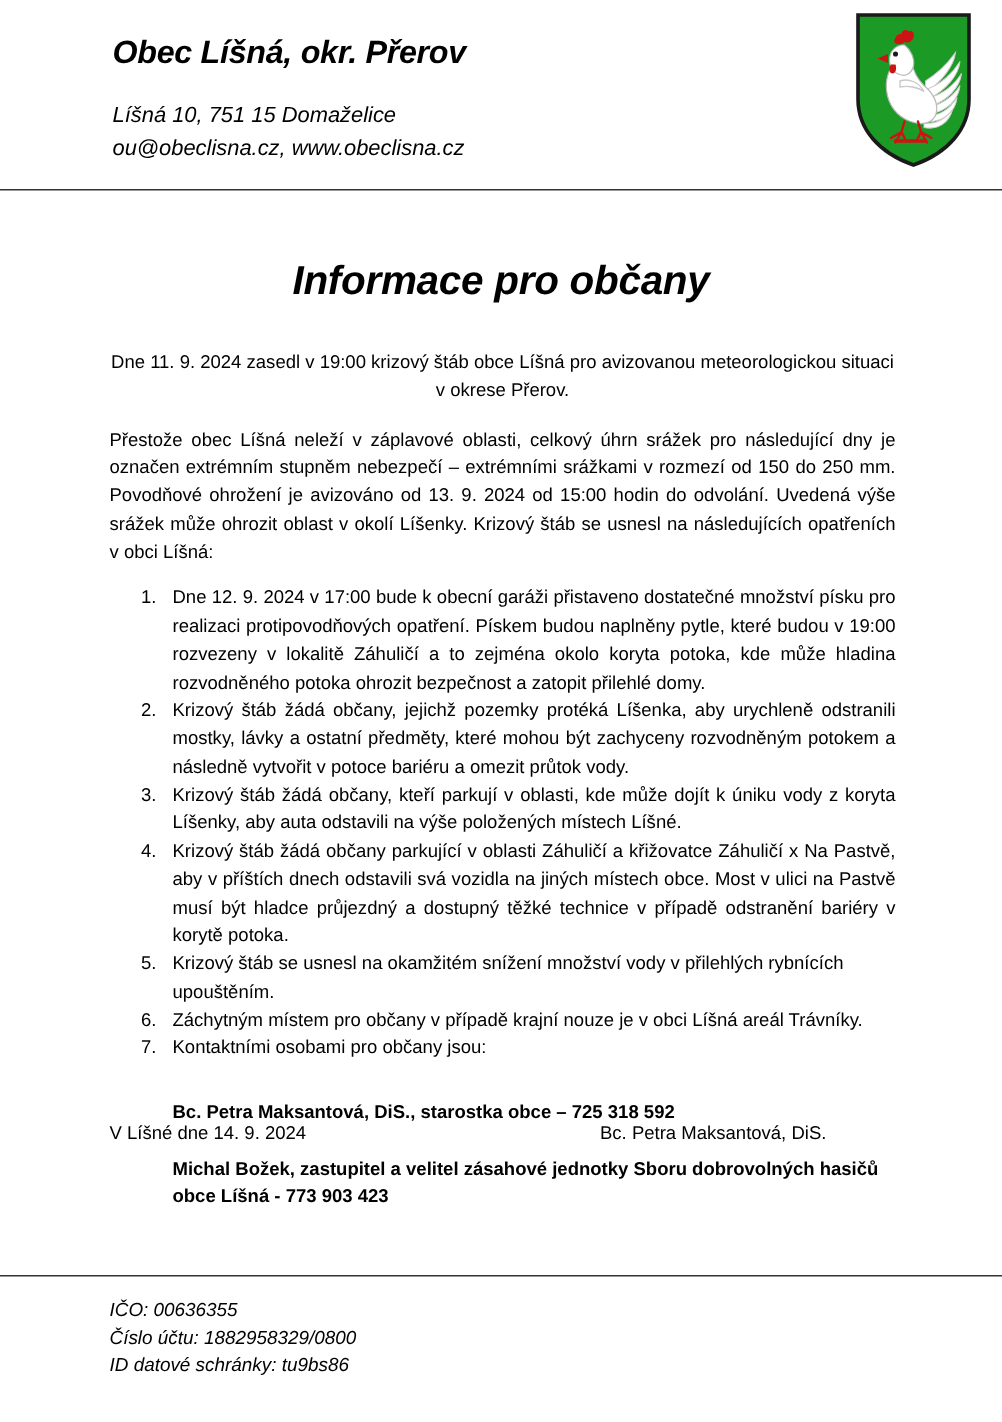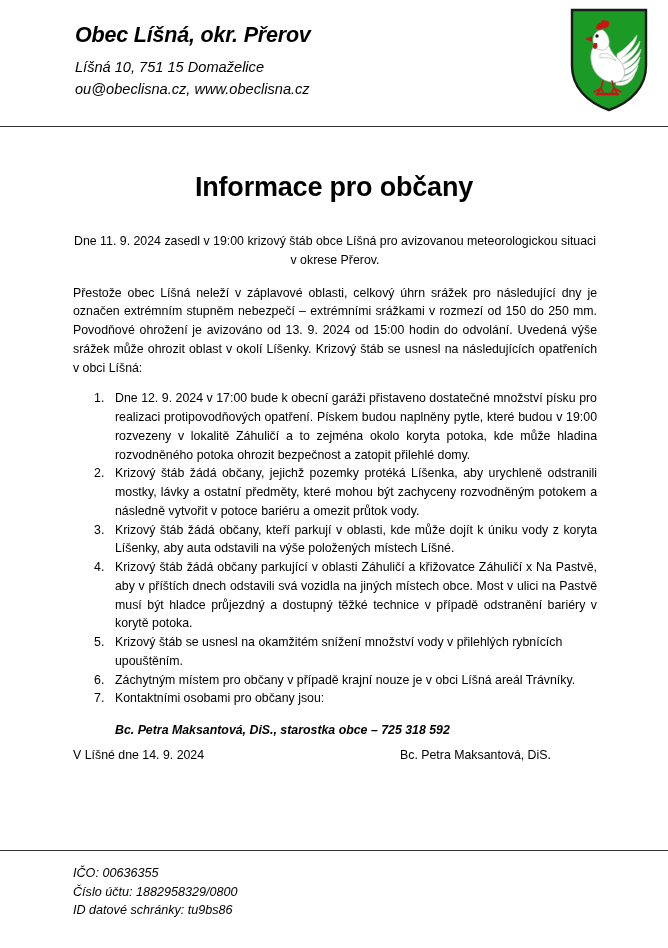--- a/index.html
+++ b/index.html
@@ -44,21 +44,21 @@
     letter-spacing: -0.2px;
     white-space: nowrap;
   }
   .org-address,
   .org-contact {
     font-size: 14.6px;
     font-style: italic;
     line-height: 1.52;
     white-space: nowrap;
   }
-  .org-address { margin-top: 8px; }
+  .org-address { margin-top: 18px; }
 
   .crest {
     position: absolute;
     left: 570px;
     top: 8px;
     width: 78px;
     height: 104px;
   }
   .crest svg { display: block; }
 
@@ -83,20 +83,21 @@
   
   .doc-title {
     position: absolute;
     left: 0;
     top: 172px;
     width: 668px;
     text-align: center;
     font-size: 27px;
     font-weight: bold;
     letter-spacing: -0.2px;
+    font-style: italic;
   }
 
   .content {
     position: absolute;
     left: 73px;
     top: 232px;
     width: 524px;
     font-size: 12.35px;
     line-height: 1.52;
   }
@@ -125,23 +126,22 @@
     position: absolute;
     left: 21px;
     top: 0;
     width: 18px;
     text-align: left;
     font-size: 12.35px;
   }
   ol.measures > li.tight { text-align: left; }
 
   .contacts {
-    margin-top: 13px;
+    margin-top: 24px;
     padding-left: 42px;
-    font-style: italic;
   }
   .contact-line {
     font-weight: bold;
     font-size: 12.35px;
     line-height: 1.5;
     margin-bottom: 19px;
   }
   .contact-line:last-child { margin-bottom: 0; }
 
   .signature-row {
@@ -250,20 +250,21 @@
       <li>Krizový štáb žádá občany, jejichž pozemky protéká Líšenka, aby urychleně odstranili mostky, lávky a ostatní předměty, které mohou být zachyceny rozvodněným potokem a následně vytvořit v potoce bariéru a omezit průtok vody.</li>
       <li>Krizový štáb žádá občany, kteří parkují v oblasti, kde může dojít k úniku vody z koryta Líšenky, aby auta odstavili na výše položených místech Líšné.</li>
       <li>Krizový štáb žádá občany parkující v oblasti Záhuličí a křižovatce Záhuličí x Na Pastvě, aby v příštích dnech odstavili svá vozidla na jiných místech obce. Most v ulici na Pastvě musí být hladce průjezdný a dostupný těžké technice v případě odstranění bariéry v korytě potoka.</li>
       <li class="tight">Krizový štáb se usnesl na okamžitém snížení množství vody v přilehlých rybnících upouštěním.</li>
       <li class="tight">Záchytným místem pro občany v případě krajní nouze je v obci Líšná areál Trávníky.</li>
       <li class="tight">Kontaktními osobami pro občany jsou:</li>
     </ol>
 
     <div class="contacts">
       <div class="contact-line">Bc. Petra Maksantová, DiS., starostka obce – 725 318 592</div>
+      <div class="contact-line">Michal Božek, zastupitel a velitel zásahové jednotky Sboru dobrovolných hasičů obce Líšná - 773 903 423</div>
     </div>
   </div>
 
   <div class="signature-row">
     <div class="sig-left">V Líšné dne 14. 9. 2024</div>
     <div class="sig-right">Bc. Petra Maksantová, DiS.</div>
   </div>
 
   <div class="divider-bottom"></div>
 

